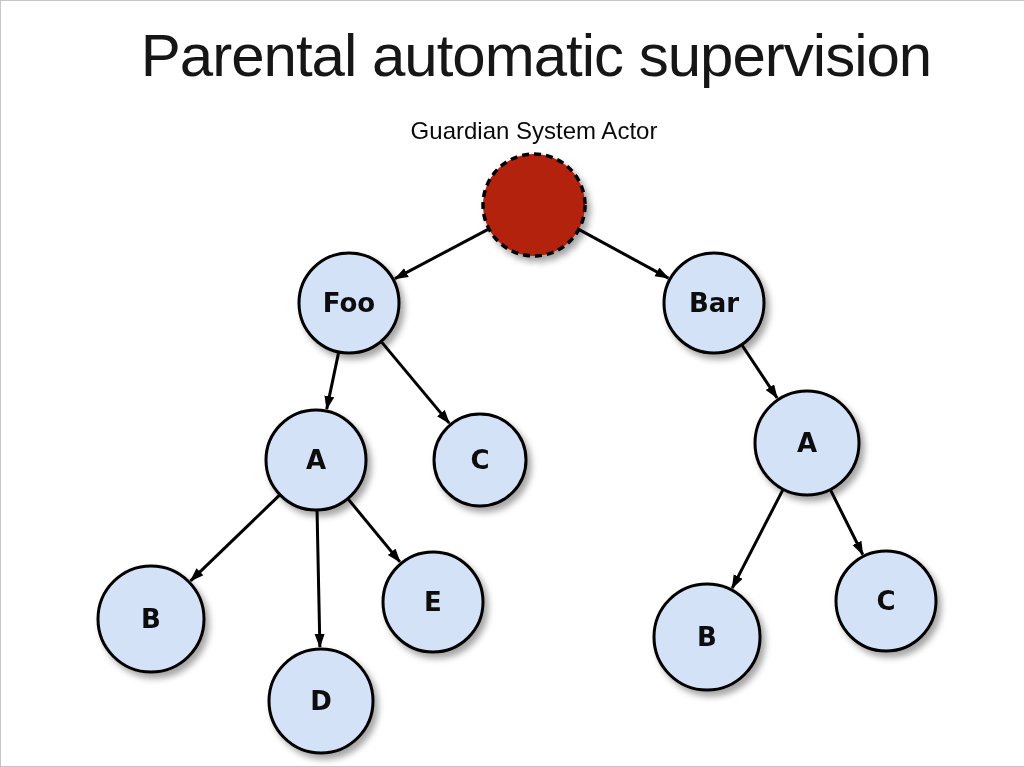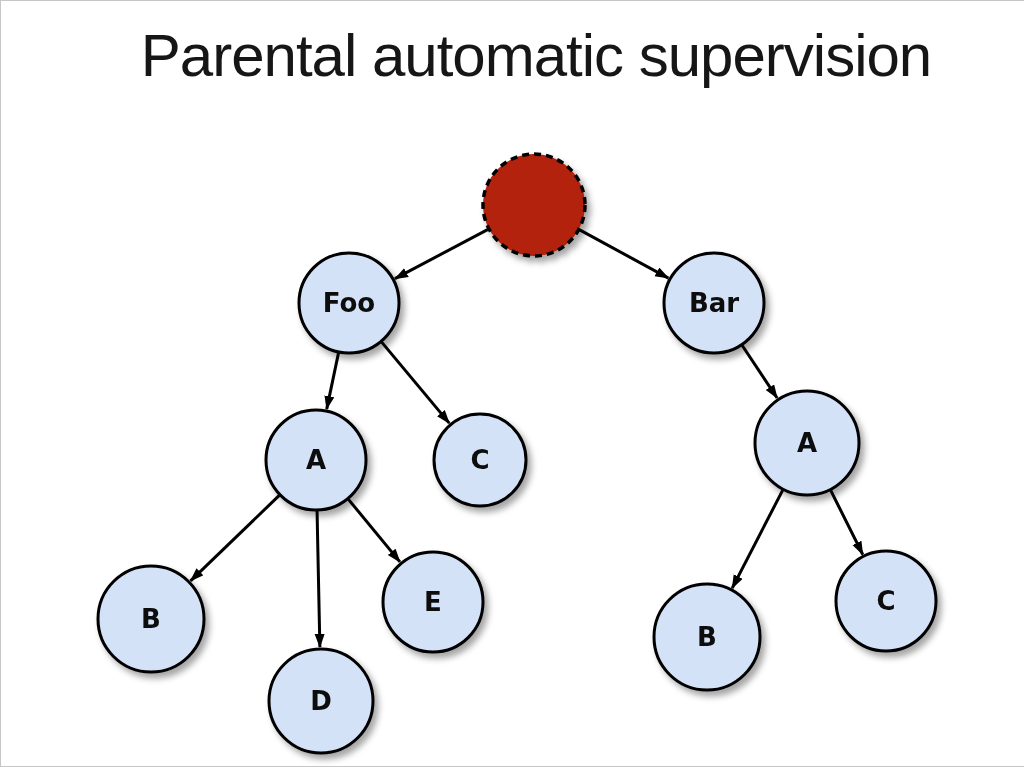--- a/index.html
+++ b/index.html
@@ -66,20 +66,21 @@
     font-size: 26px;
     fill: #0d0d0d;
     text-anchor: middle;
   }
 </style>
 </head>
 <body>
 
 <div class="slide">
   <div class="slide-title">Parental automatic supervision</div>
+  <div class="guardian-label">Guardian System Actor</div>
 
   <svg class="diagram" viewBox="0 0 1022 765" xmlns="http://www.w3.org/2000/svg">
     <defs>
       <marker id="arrowhead" markerUnits="userSpaceOnUse" markerWidth="16" markerHeight="12" refX="13" refY="5" orient="auto">
         <path d="M0,0 L14,5 L0,10 Z" fill="#000000"></path>
       </marker>
       <filter id="nodeshadow" x="-40%" y="-40%" width="190%" height="190%">
         <feDropShadow dx="4" dy="5" stdDeviation="3" flood-color="#000000" flood-opacity="0.35"></feDropShadow>
       </filter>
     </defs>

